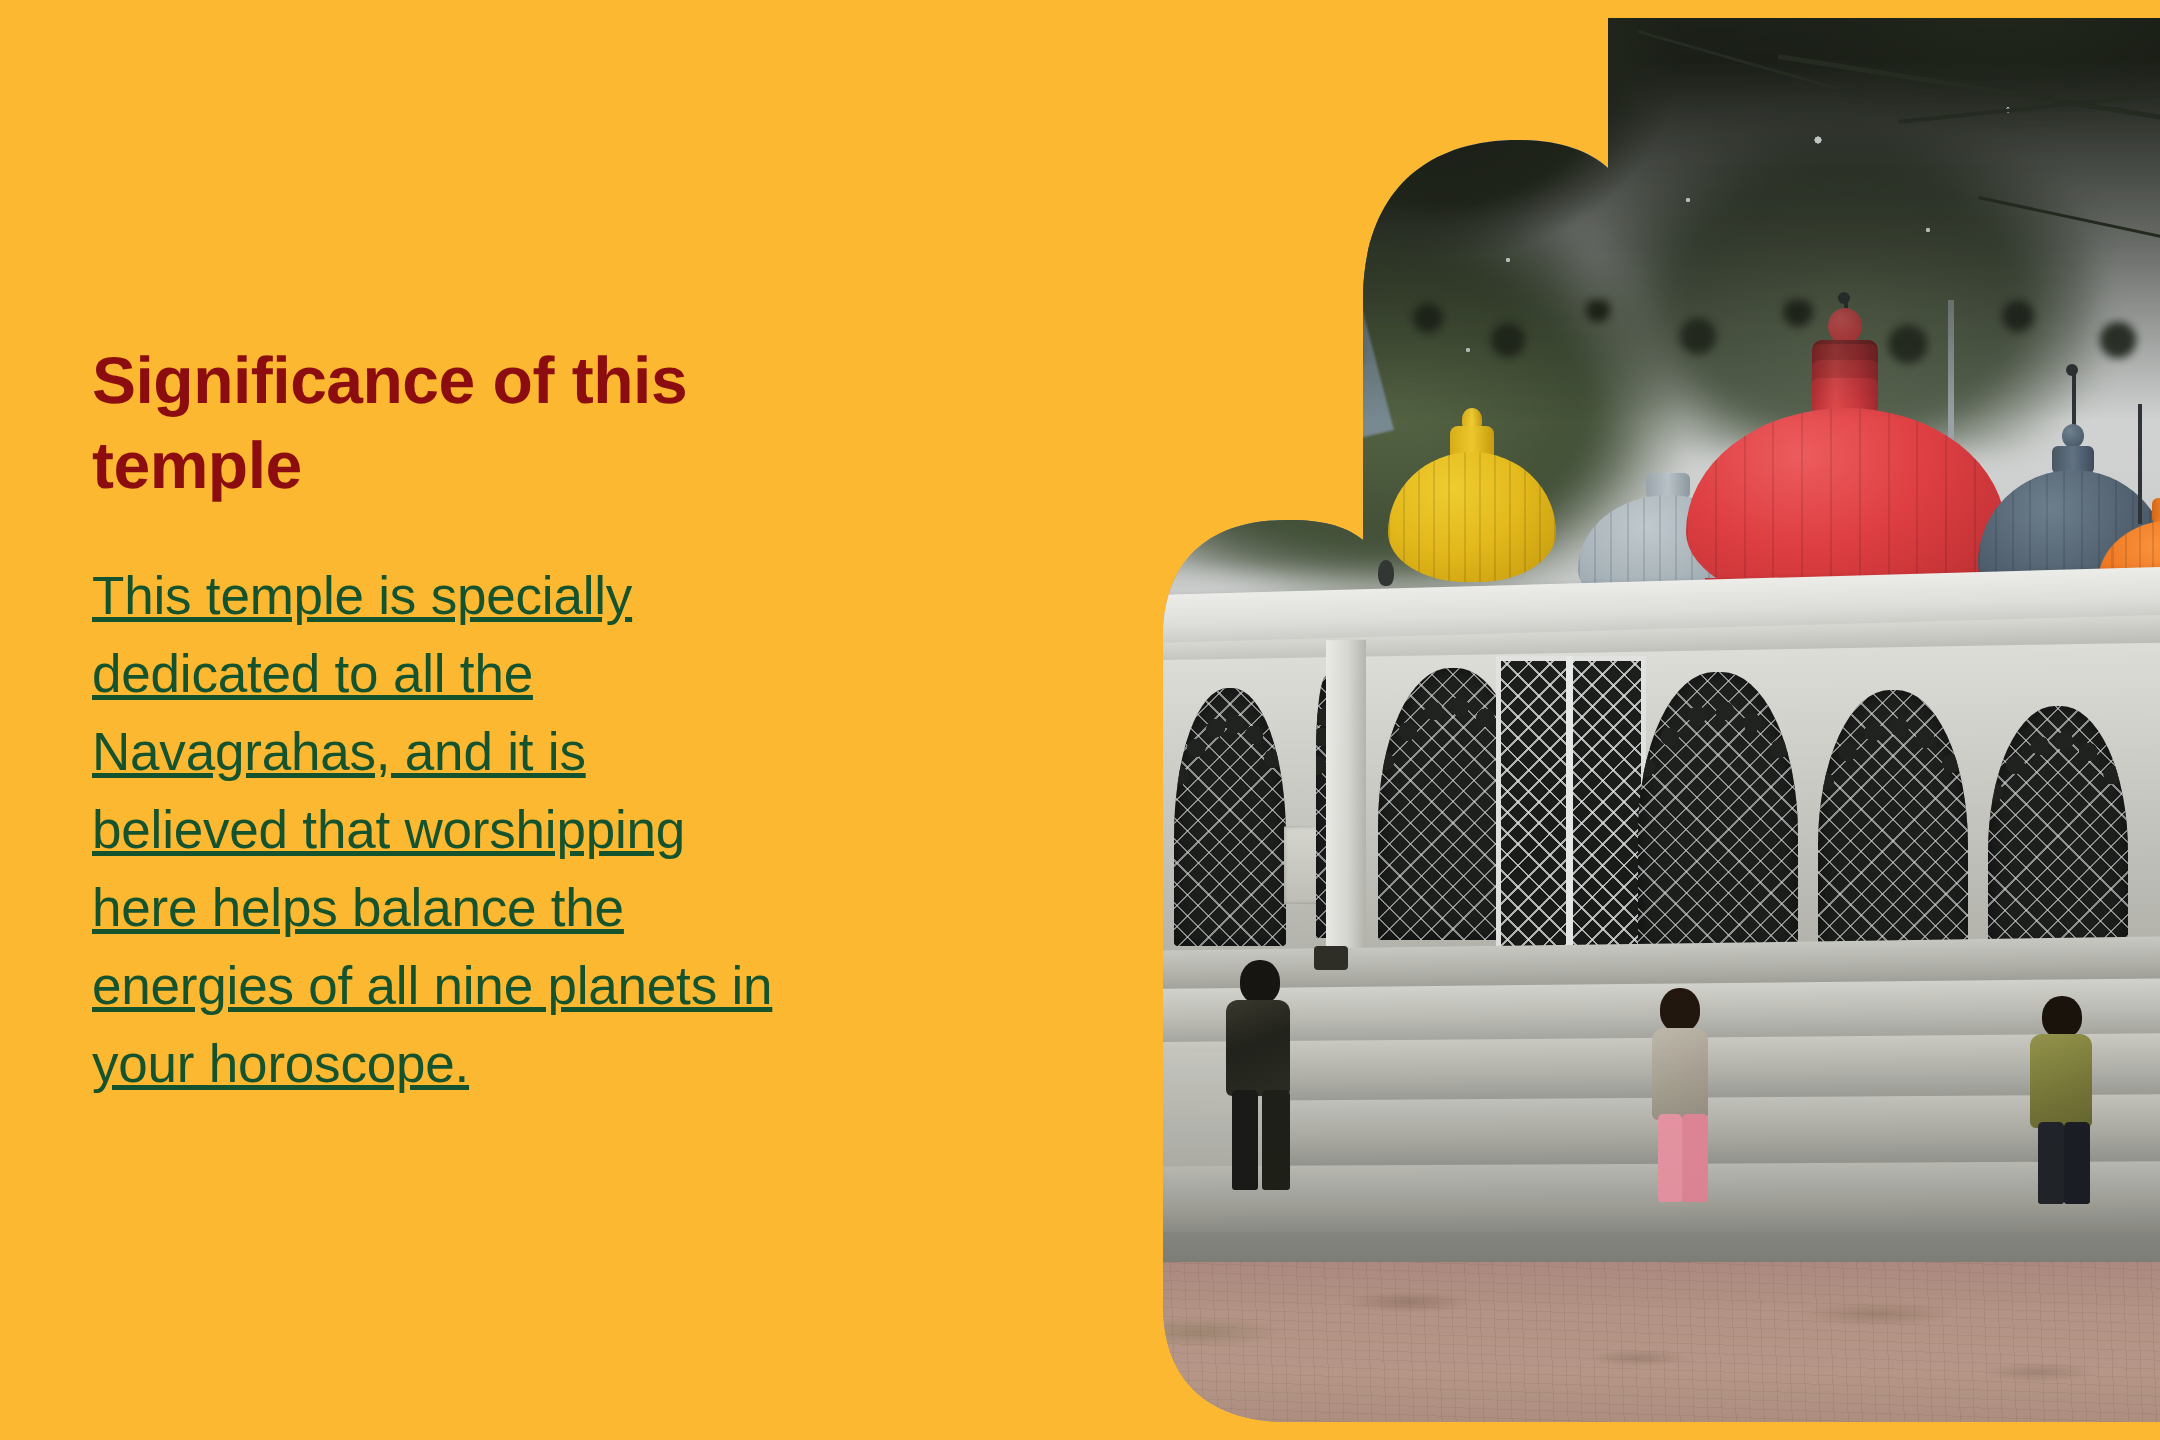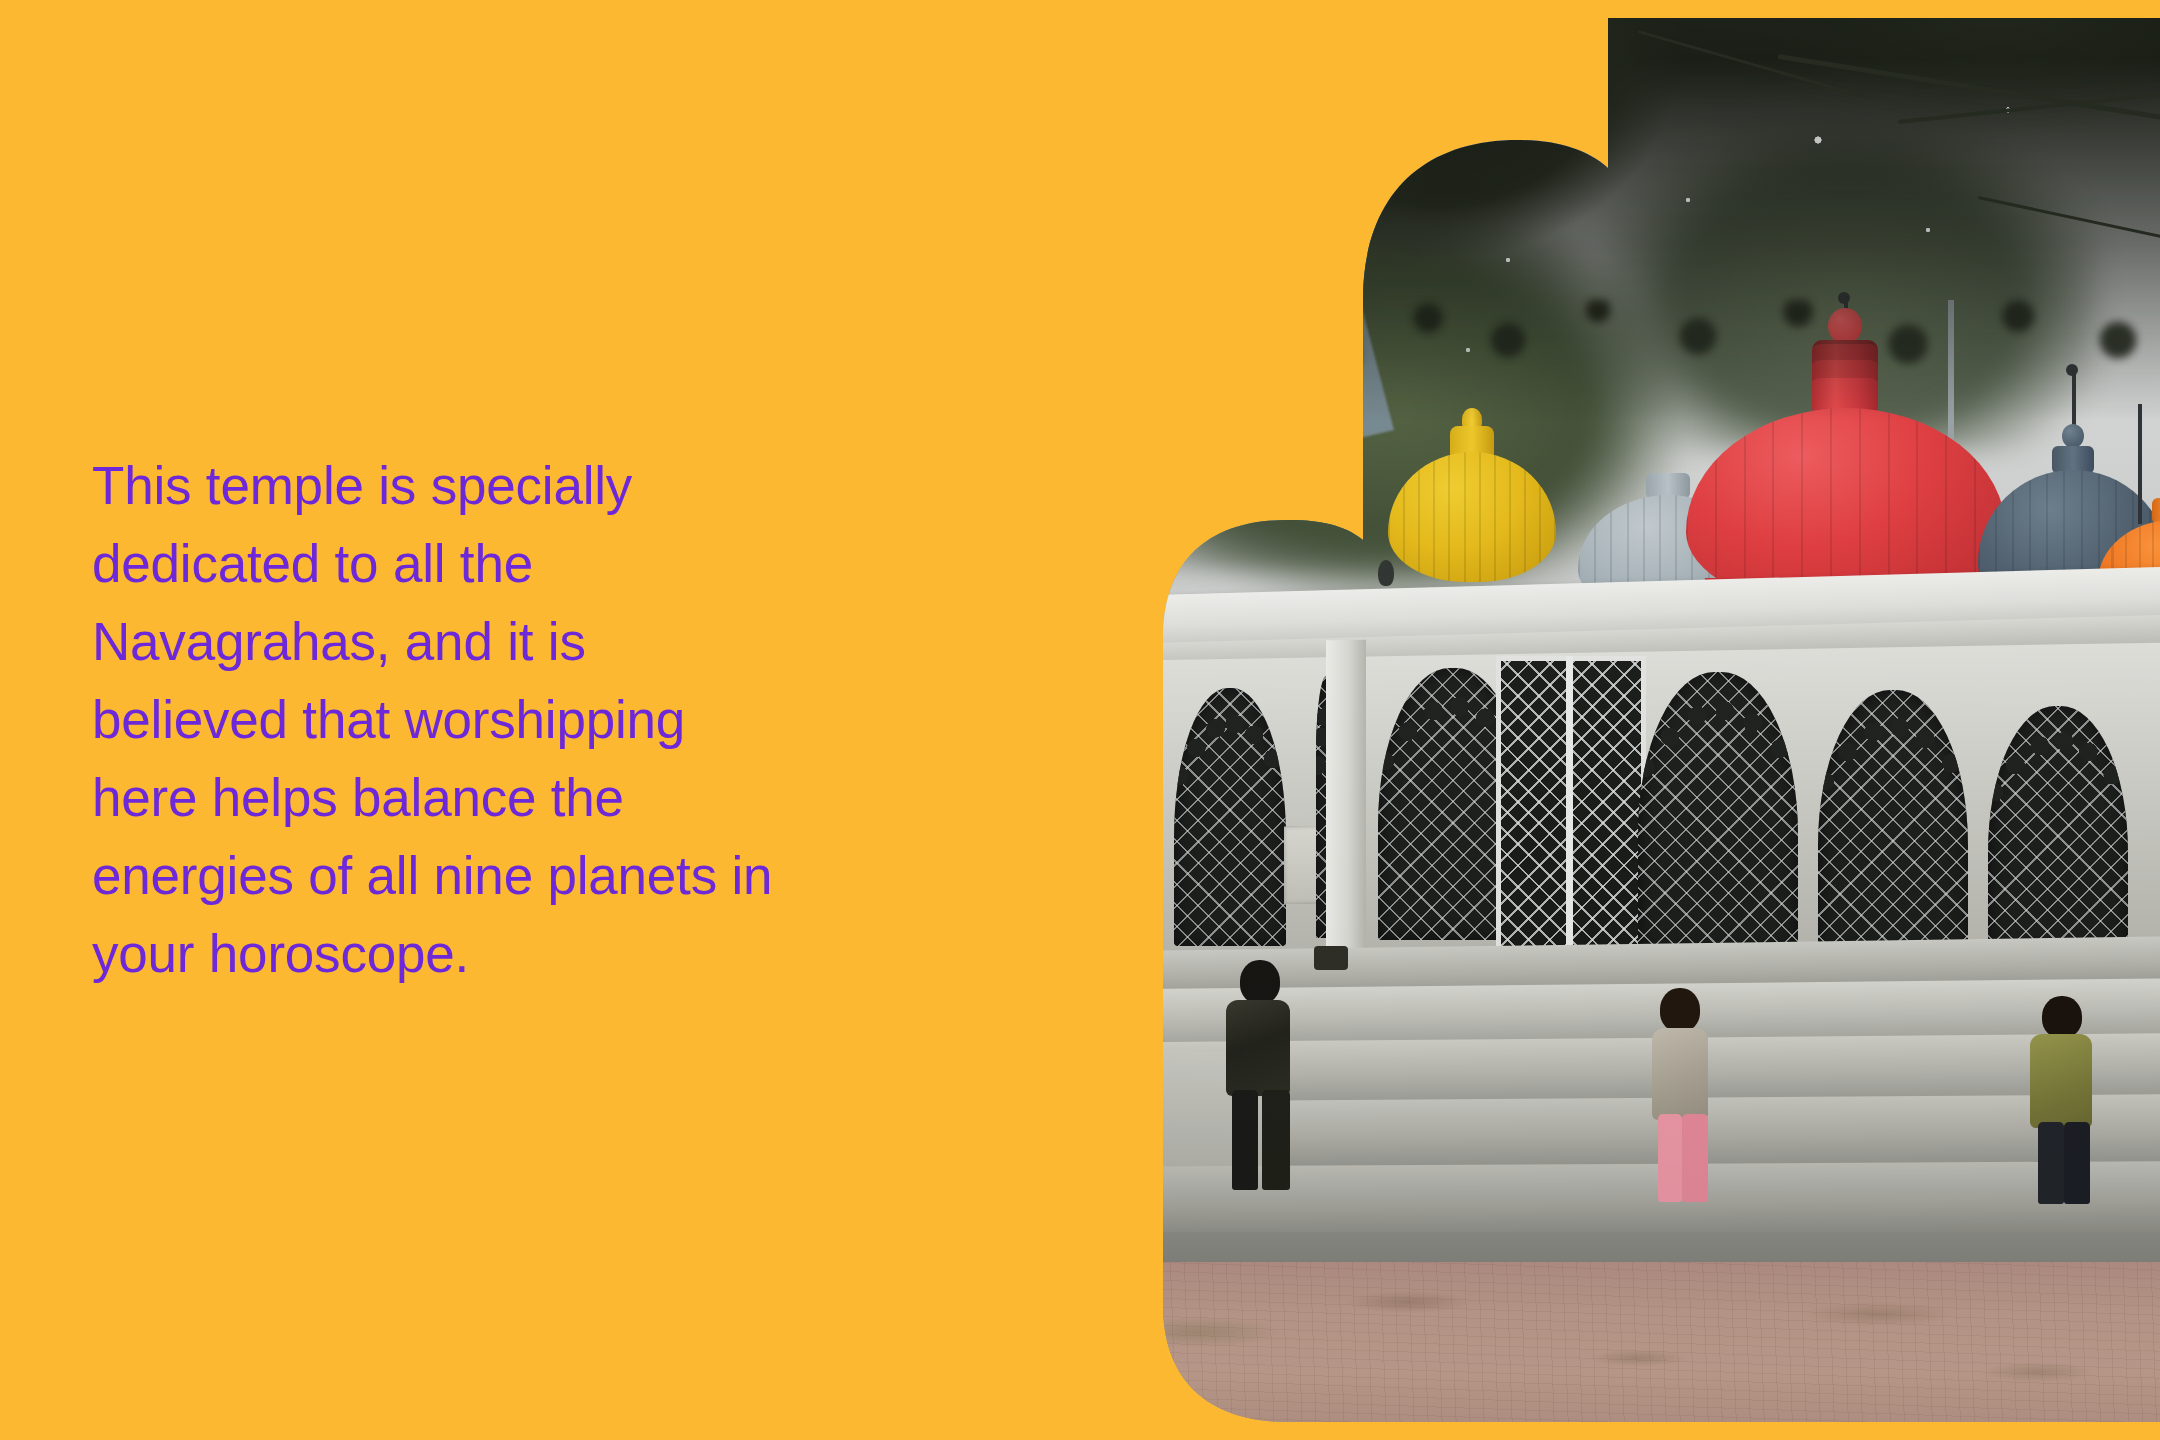--- a/index.html
+++ b/index.html
@@ -392,21 +392,22 @@
     background:linear-gradient(180deg, rgba(255,255,255,.05) 0%, rgba(0,0,0,.04) 70%, rgba(0,0,0,.10) 100%);
     pointer-events:none;
   }
 </style>
 </head>
 <body>
 
 <div id="slide" style="background: rgb(251, 184, 48);">
 
   <div id="text-panel">
-    <p id="body-text" style="color: #6d28d9;">This temple is specially dedicated to all the Navagrahas, and it is believed that worshipping here helps balance the energies of all nine planets in your horoscope.</p>
+    <h1 id="heading" style="color: rgb(140, 13, 16);">Significance of this temple</h1>
+    <p id="body-text" style="color: #14532d; text-decoration: underline;">This temple is specially dedicated to all the Navagrahas, and it is believed that worshipping here helps balance the energies of all nine planets in your horoscope.</p>
   </div>
 
   <div id="photo-panel">
     <div id="photo-clip">
 
       <div class="layer" id="sky"></div>
 
       <div class="layer" id="tree-mass-far"></div>
       <div class="layer" id="tree-mass-mid"></div>
       <div class="layer" id="tree-mass-right"></div>

